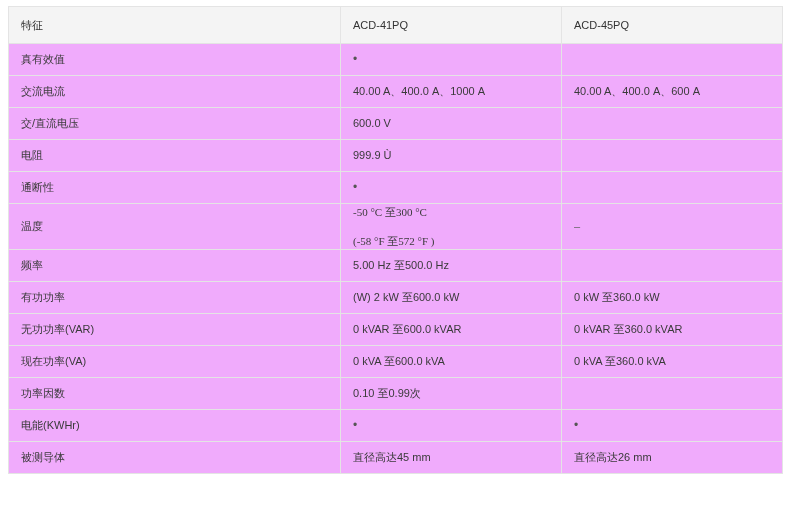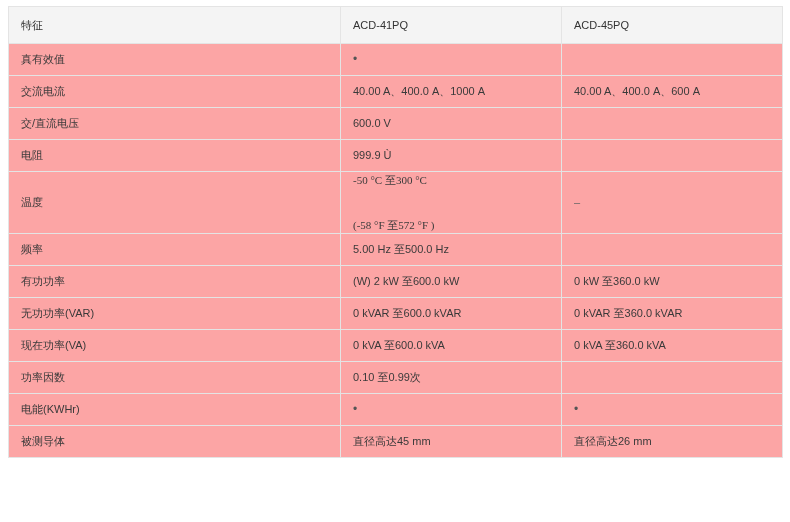--- a/index.html
+++ b/index.html
@@ -33,34 +33,34 @@
   table.spec-table td {
     border: 1px solid #e4e4e4;
     padding: 0 12px;
     font-size: 11px;
     font-weight: normal;
     text-align: left;
     vertical-align: middle;
     color: #3a3a3a;
     line-height: 1.5;
     height: 31px;
-    background: #fca5a5;
+    background: #f0abfc;
   }
   table.spec-table thead th {
     background: #f4f4f4;
     height: 36px;
     color: #333333;
     font-size: 11px;
   }
   .cell-lines span {
     display: block;
     font-family: Liberation Serif, serif;
   }
   .cell-lines span.gap {
-    margin-top: 28px;
+    margin-top: 12px;
   }
   td.tall {
     height: 55px;
   }
   .dot {
     display: inline-block;
     line-height: 1;
     font-size: 12px;
     color: #555555;
   }
@@ -102,20 +102,25 @@
         <td>交/直流电压</td>
         <td>600.0 V</td>
         <td></td>
       </tr>
       <tr>
         <td>电阻</td>
         <td>999.9 Ù</td>
         <td></td>
       </tr>
       <tr>
+        <td>通断性</td>
+        <td><span class="dot">•</span></td>
+        <td></td>
+      </tr>
+      <tr>
         <td class="tall">温度</td>
         <td class="tall">
           <div class="cell-lines">
             <span>-50 °C 至300 °C</span>
             <span class="gap">(-58 °F 至572 °F )</span>
           </div>
         </td>
         <td class="tall"><span class="dash">–</span></td>
       </tr>
       <tr>

